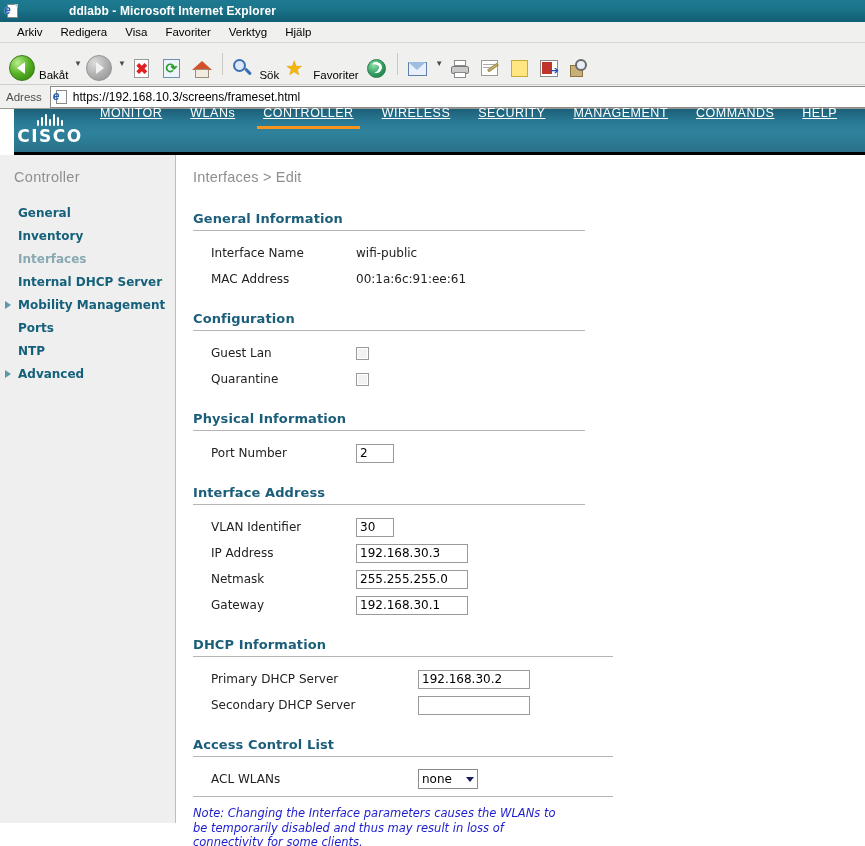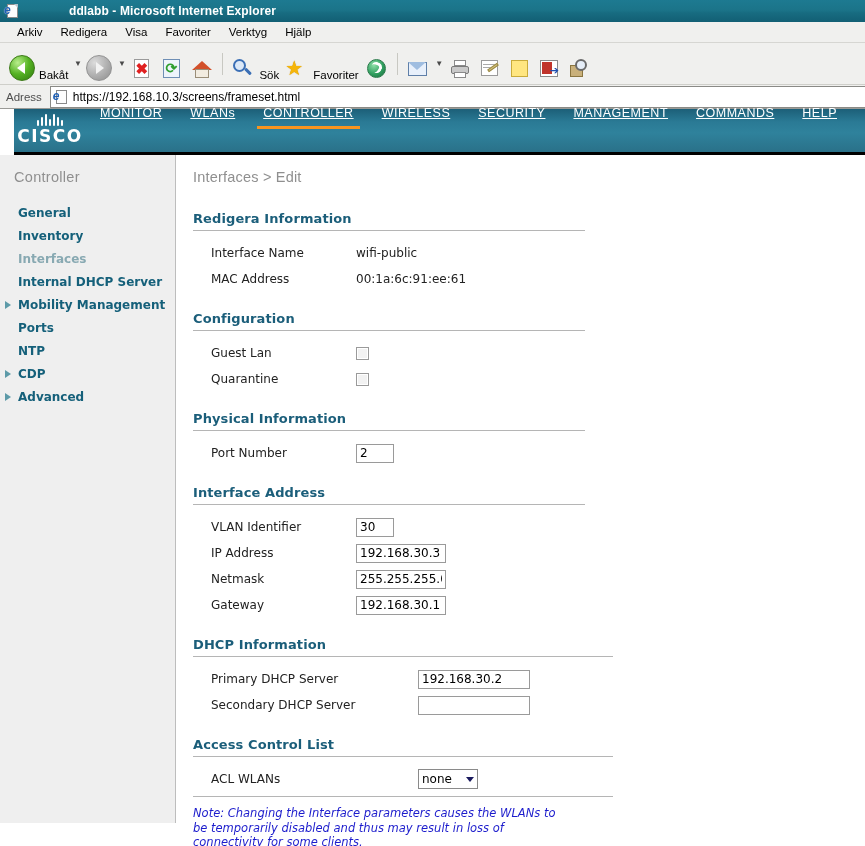--- a/index.html
+++ b/index.html
@@ -266,21 +266,21 @@
     border: 1px solid #9a9a9a;
     background: #ffffff;
     font-size: 12px;
     color: #000;
     padding: 0 3px;
     font-family: "DejaVu Sans", sans-serif;
     line-height: 17px;
     outline: none;
   }
   .txt-input.w-small { width: 38px; }
-  .txt-input.w-med { width: 90px; }
+  .txt-input.w-med { width: 112px; }
   .txt-input.w-dhcp { width: 112px; }
 
   .select-box {
     height: 20px; width: 60px;
     border: 1px solid #8a8a8a;
     background: #fff;
     display: flex; align-items: center; justify-content: space-between;
     font-size: 12px; padding: 0 3px;
     font-family: "DejaVu Sans", sans-serif;
     cursor: pointer;
@@ -484,38 +484,34 @@
         <div class="side-item">
           <span class="arrow hidden"></span>
           <span>Ports</span>
         </div>
         <div class="side-item">
           <span class="arrow hidden"></span>
           <span>NTP</span>
         </div>
         <div class="side-item">
           <span class="arrow"></span>
-          <span>CDP</span>
-        </div>
-        <div class="side-item">
-          <span class="arrow"></span>
           <span>Advanced</span>
         </div>
       </div>
 
       <div class="main">
 
         <div class="breadcrumb">
           <span>Interfaces</span>
           <span class="sep">&gt;</span>
           <span>Edit</span>
         </div>
 
         <div class="sec-block">
-          <div class="sec-title">Redigera Information</div>
+          <div class="sec-title">General Information</div>
           <div class="sec-rule"></div>
           <div class="frow">
             <span class="flabel">Interface Name</span>
             <span class="fvalue">wifi-public</span>
           </div>
           <div class="frow">
             <span class="flabel">MAC Address</span>
             <span class="fvalue">00:1a:6c:91:ee:61</span>
           </div>
         </div>

